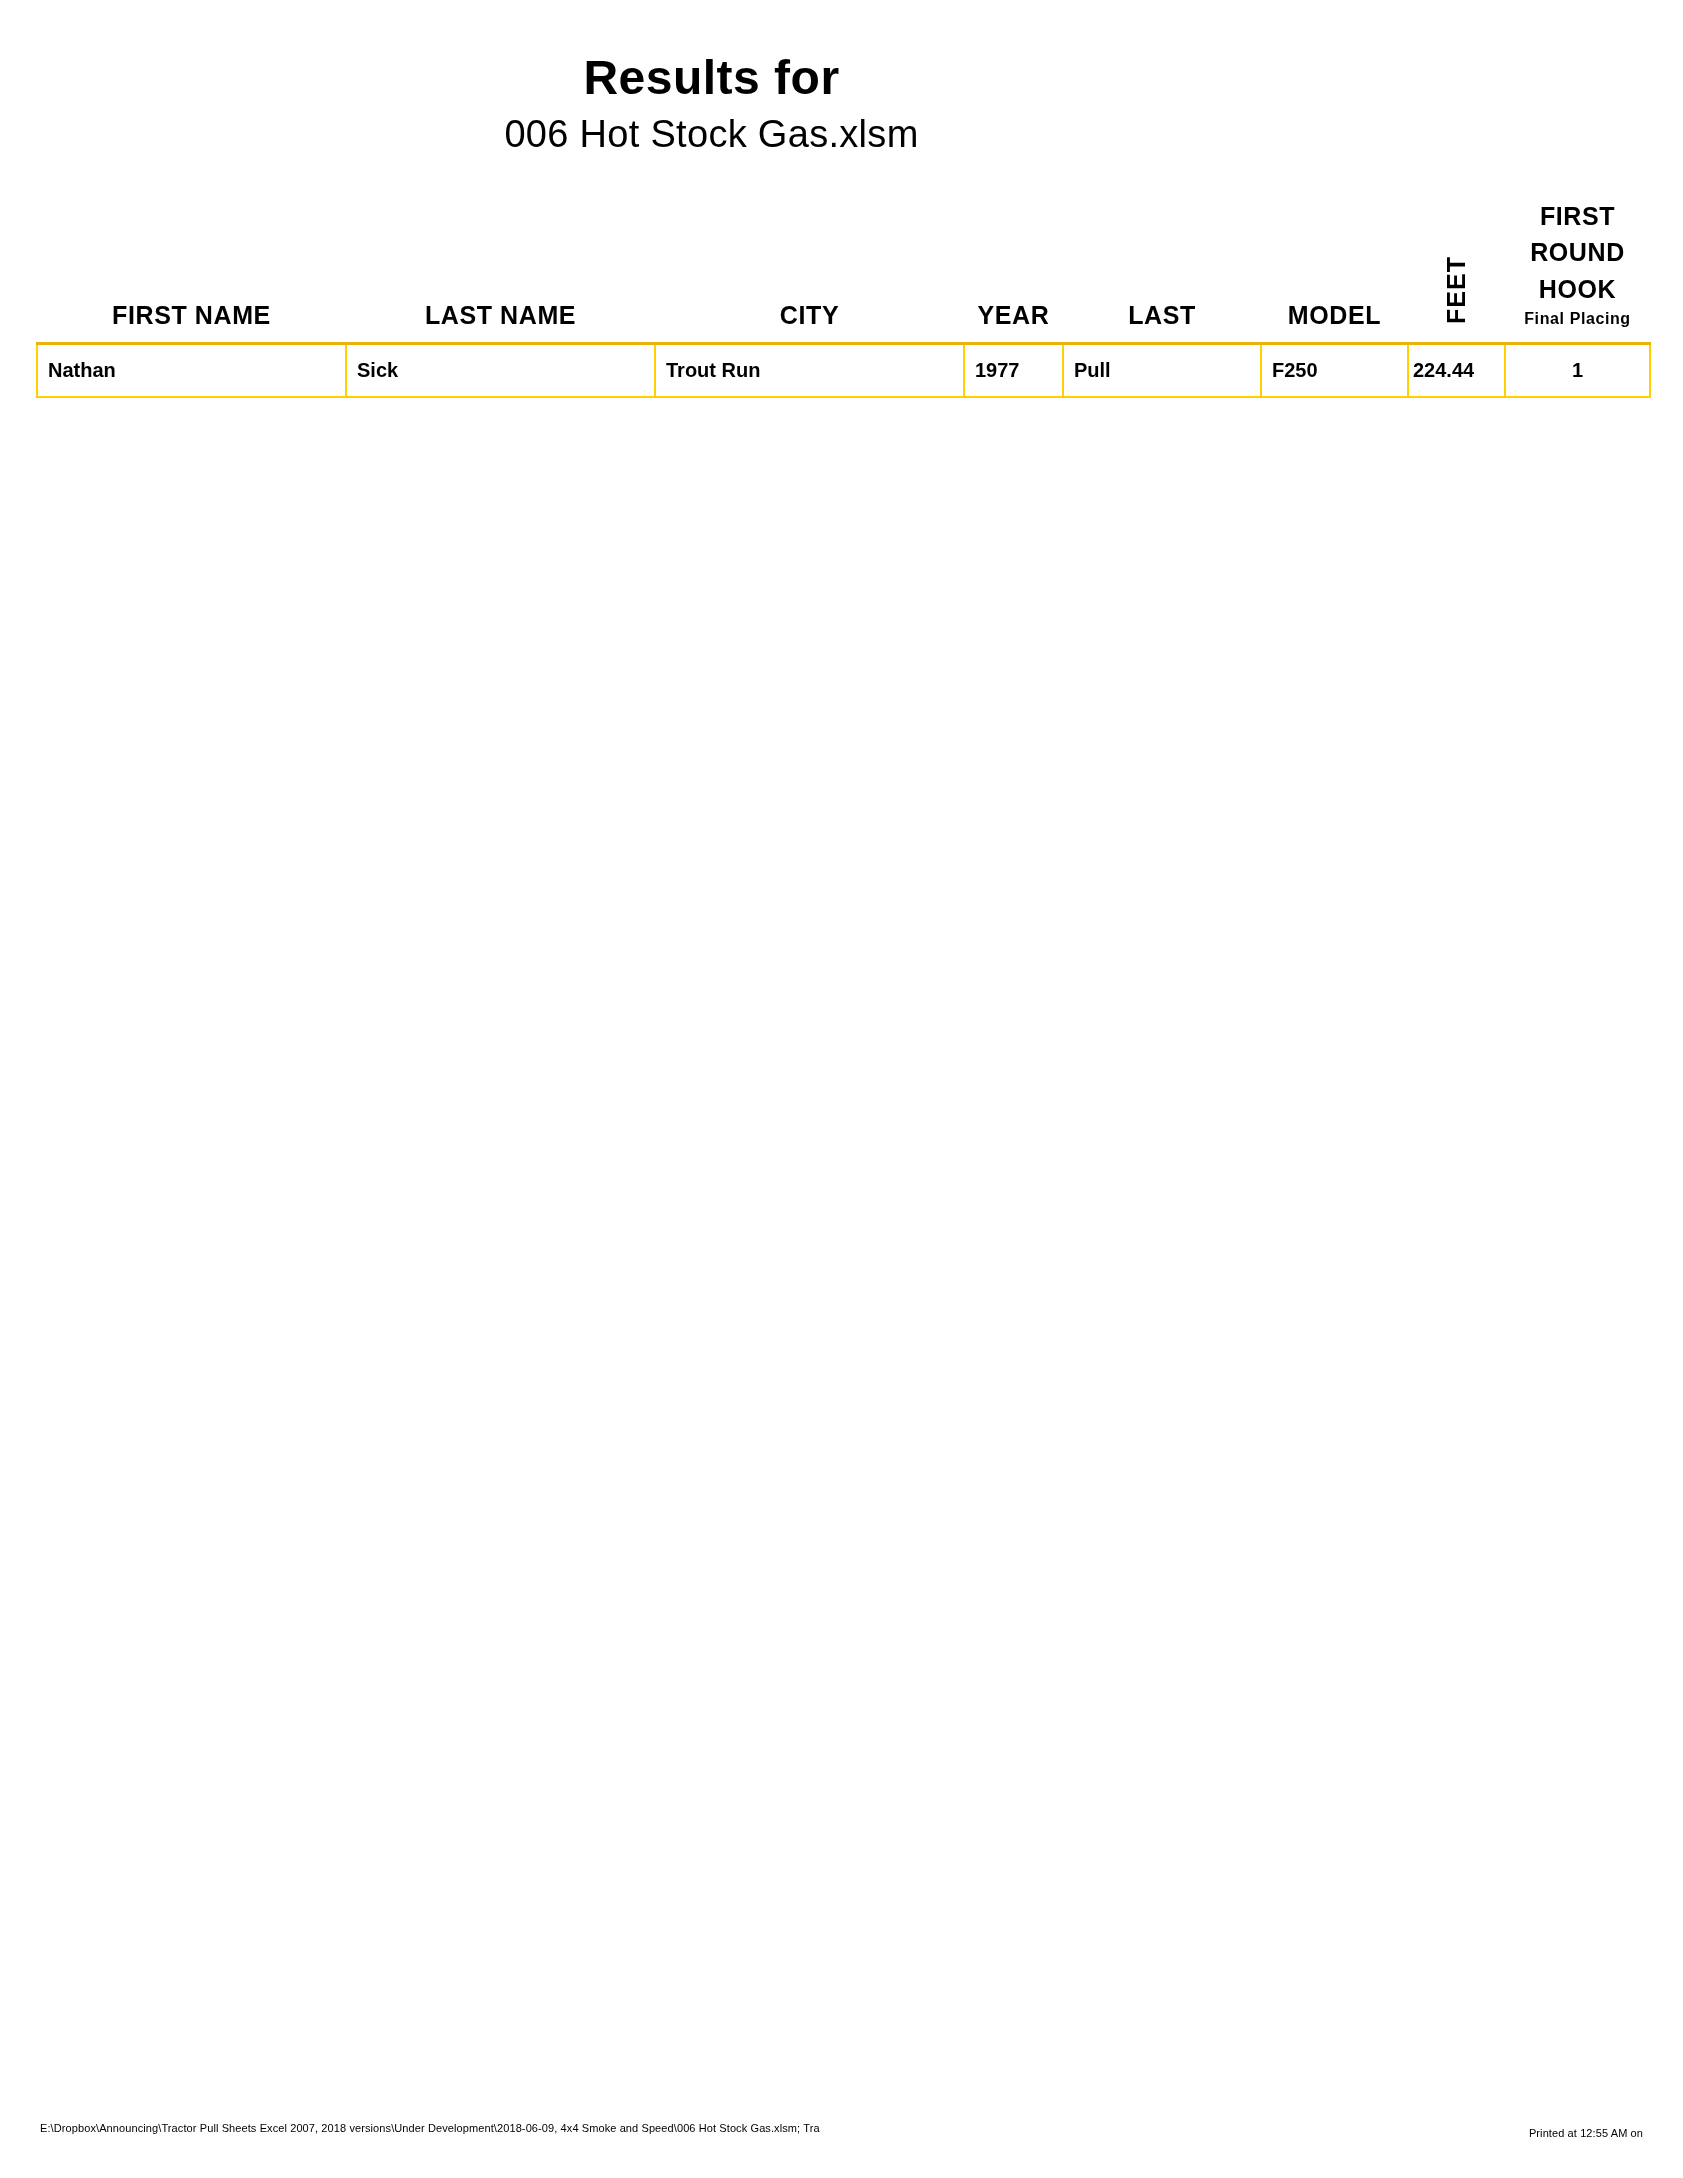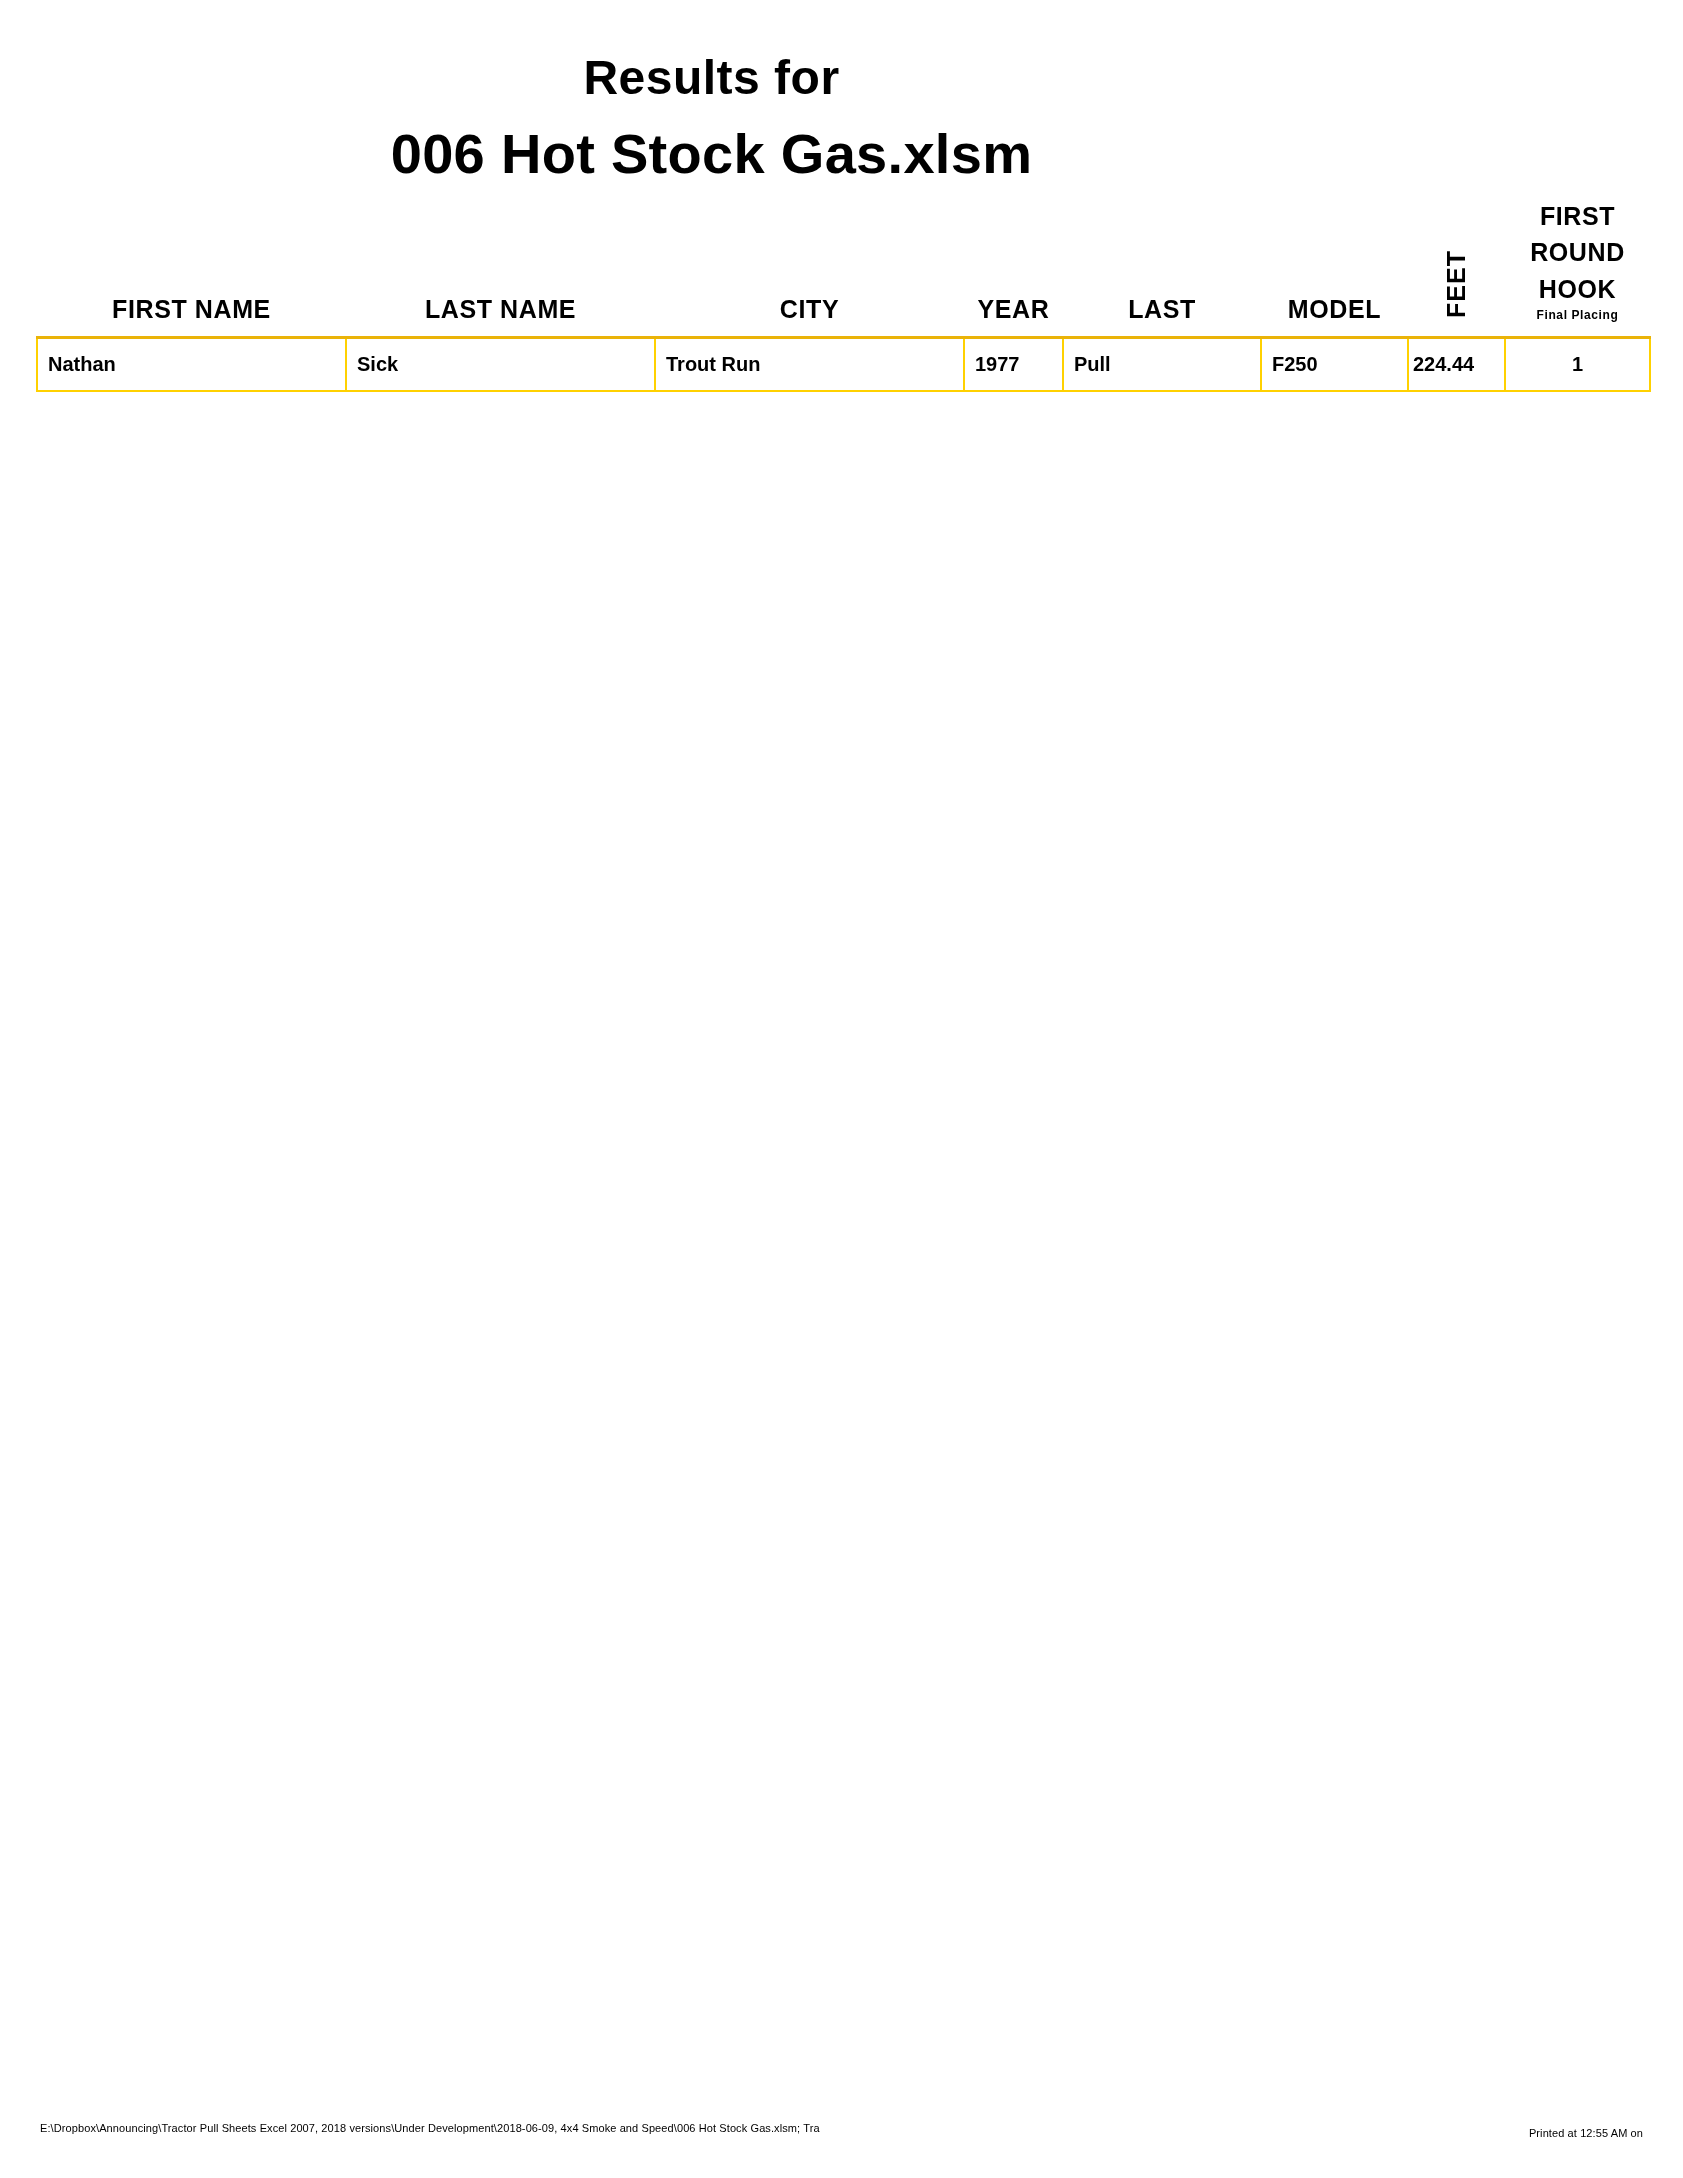--- a/index.html
+++ b/index.html
@@ -30,25 +30,25 @@
     text-align: center;
     padding-top: 51px;
   }
   .title-line-1 {
     font-size: 48px;
     font-weight: bold;
     letter-spacing: 0.5px;
     line-height: 1.12;
   }
   .title-line-2 {
-    font-size: 56px;
-    font-weight: bold;
+    font-size: 38px;
+    font-weight: normal;
     letter-spacing: 0.3px;
     line-height: 1.15;
-    margin-top: 17px;
+    margin-top: 8px;
   }
 
   
   .results-table {
     position: absolute;
     left: 36px;
     top: 198px;
     width: 1612px;
     border-collapse: collapse;
     table-layout: fixed;
@@ -84,21 +84,21 @@
     line-height: 1;
   }
   th.h-place {
     font-size: 13px;
     letter-spacing: 0.3px;
     line-height: 1.45;
     font-weight: bold;
     padding-bottom: 10px;
   }
   th.h-place .pl3 {
-    font-size: 12px;
+    font-size: 16px;
   }
 
   .results-table tbody td {
     border: 2px solid #ffd100;
     height: 51px;
     font-size: 20px;
     font-weight: bold;
     padding: 0 0 0 10px;
     vertical-align: middle;
     white-space: nowrap;

